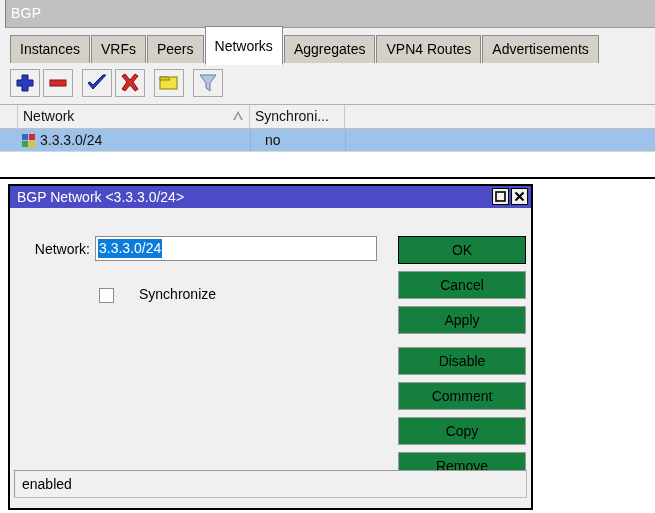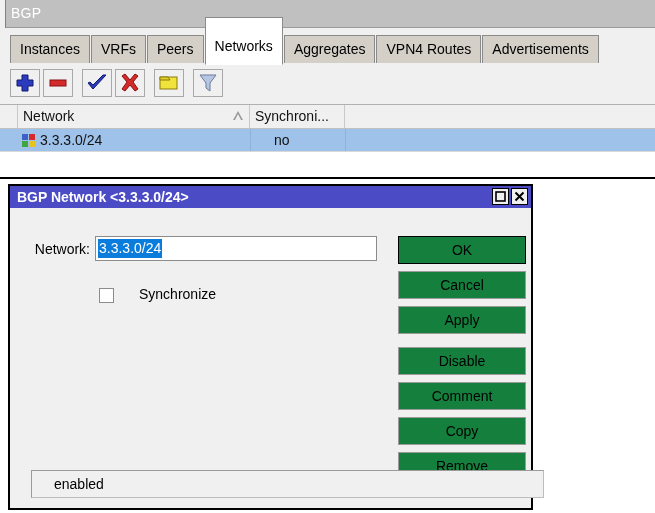--- a/index.html
+++ b/index.html
@@ -81,21 +81,21 @@
     font-size: 14px;
     color: #000;
     box-sizing: content-box;
     position: relative;
     white-space: nowrap;
   }
   .tab.active {
     background: #ffffff;
     height: 26px;
     line-height: 25px;
-    padding-top: 16px;
+    padding-top: 7px;
     z-index: 3;
     border-bottom: 1px solid #ffffff;
     margin-bottom: -1px;
   }
   #tabstrip-underline {
     position: absolute;
     left: 0;
     bottom: 0;
     width: 655px;
     height: 1px;
@@ -197,21 +197,21 @@
     box-sizing: border-box;
   }
   .row-cell {
     position: absolute;
     top: 0;
     height: 22px;
     line-height: 22px;
     font-size: 14px;
     color: #111;
     box-sizing: border-box;
-    padding-left: 23px;
+    padding-left: 14px;
     overflow: hidden;
     white-space: nowrap;
   }
   #row-0-gutter { left: 0; width: 18px; padding-left: 0; }
   #row-0-network { left: 18px; width: 232px; padding-left: 22px; }
   #row-0-sync { left: 250px; width: 95px; border-left: 1px solid #8fb2da; }
   #row-0-rest { left: 345px; width: 310px; border-left: 1px solid #8fb2da; }
   #row-icon {
     position: absolute;
     left: 4px; top: 5px;
@@ -258,21 +258,20 @@
     box-sizing: border-box;
     z-index: 10;
   }
   #dialog-titlebar {
     position: absolute;
     left: 0; top: 0;
     width: 521px;
     height: 22px;
     background: #4b4bc6;
     box-sizing: border-box;
-    font-weight: bold;
   }
   #dialog-title-text {
     position: absolute;
     left: 7px;
     top: 3px;
     font-size: 14px;
     color: #ffffff;
     white-space: nowrap;
   }
   .dlg-ctrl {
@@ -356,32 +355,32 @@
     line-height: 26px;
     text-align: center;
     color: #000;
   }
   .dlg-btn.focused {
     border: 1px solid #000000;
   }
 
   #dialog-statusbar {
     position: absolute;
-    left: 21px;
+    left: 4px;
     top: 262px;
     width: 513px;
     height: 28px;
     background: #f0f0f0;
     border: 1px solid #bdbdbd;
     border-top-color: #9a9a9a;
     border-left-color: #9a9a9a;
     box-sizing: border-box;
     font-size: 14px;
     line-height: 26px;
-    padding-left: 22px;
+    padding-left: 7px;
   }
 </style>
 </head>
 <body>
 
 <div id="bgp-window">
 
   <div id="window-titlebar">
     <div class="window-left-edge"></div>
     <div id="window-title-text">BGP</div>

